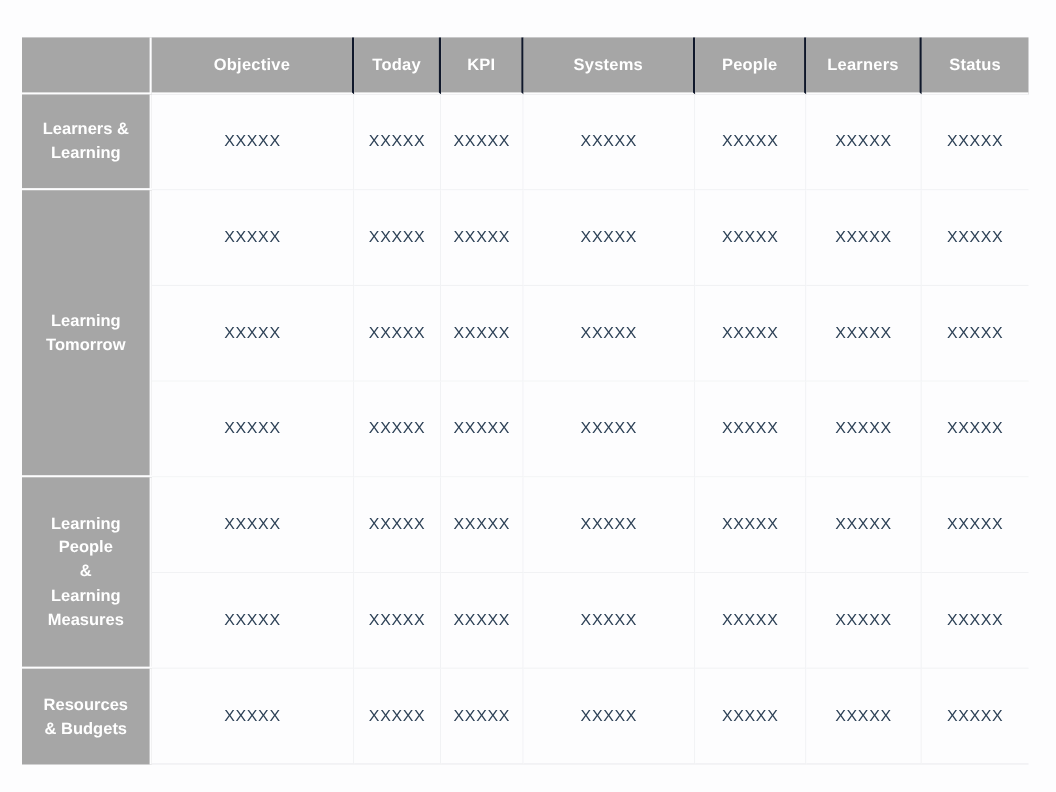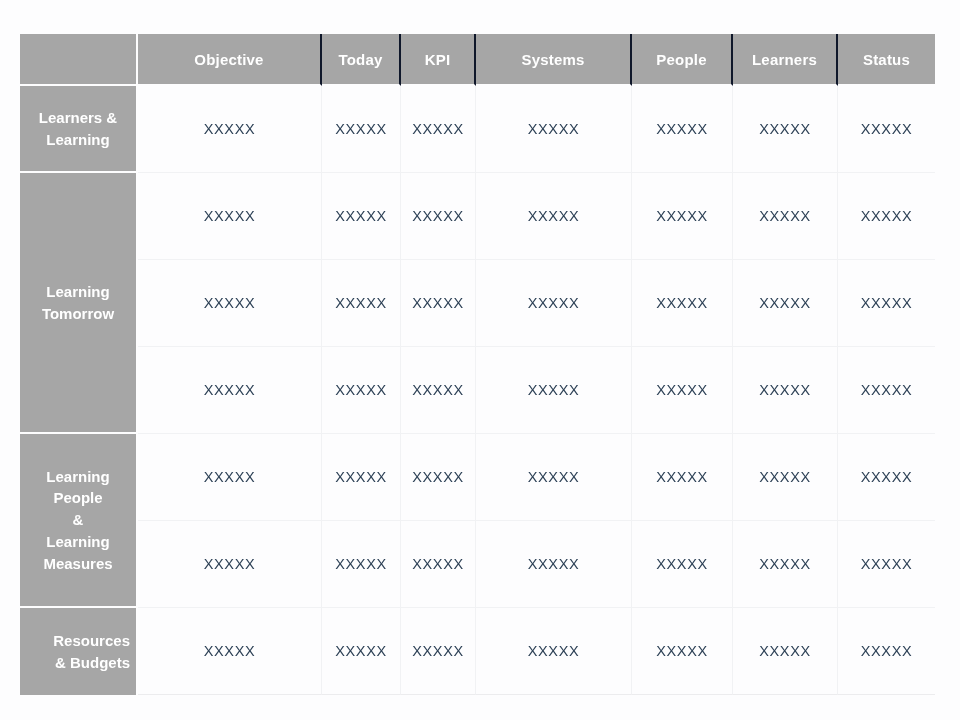--- a/index.html
+++ b/index.html
@@ -60,21 +60,20 @@
     line-height: 1.45;
     text-align: center;
     vertical-align: middle;
     width: 118px;
     border-right: 2px solid #fdfdfe;
     border-bottom: 2px solid #fdfdfe;
     padding: 0 6px;
   }
   td.perspective.last-group {
     border-bottom: none;
-    text-align: right;
   }
   .persp-line { display: block; }
 
   
   td.data-cell {
     background: #fdfdfe;
     color: #2e4257;
     font-size: 14.5px;
     height: 86px;
     padding: 0 10px;

